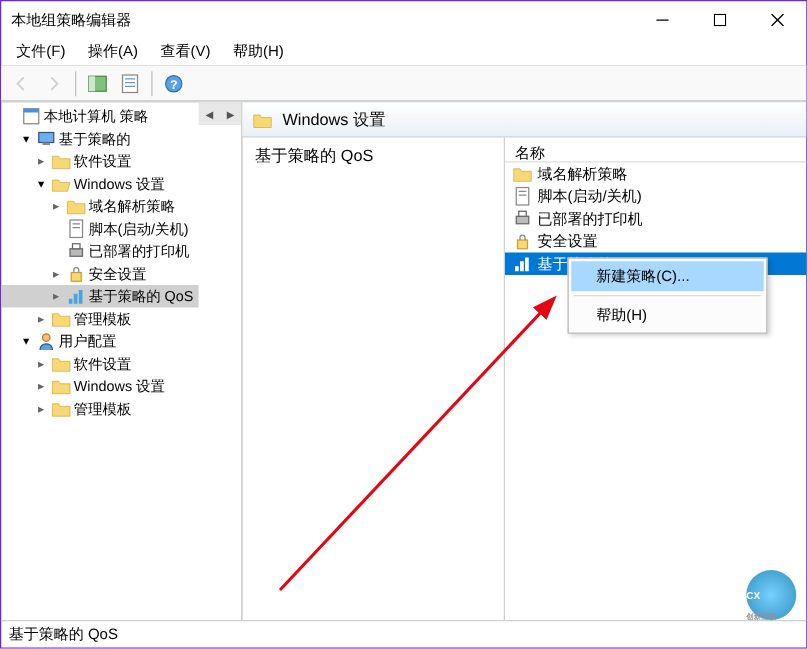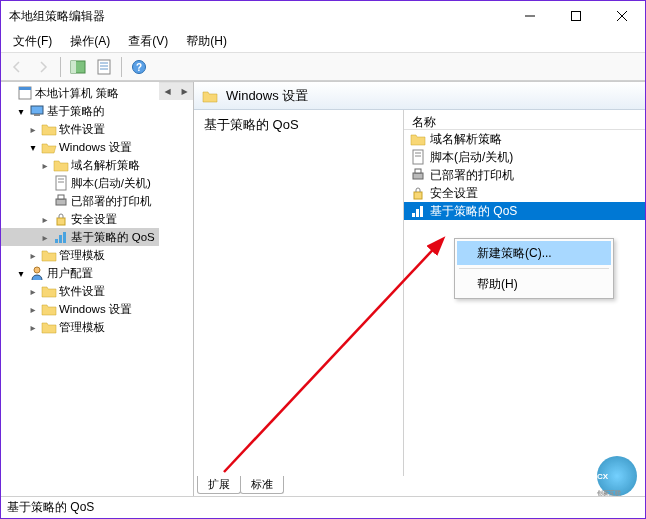--- a/index.html
+++ b/index.html
@@ -387,33 +387,29 @@
             <span class="liicon">
                 <svg width="16" height="16" viewBox="0 0 16 16">
                   <rect x="2" y="10" width="3" height="4" fill="#fff"></rect>
                   <rect x="6" y="6" width="3" height="8" fill="#fff"></rect>
                   <rect x="10" y="3" width="3" height="11" fill="#fff"></rect>
                 </svg>
               </span>
             <span>基于策略的 QoS</span>
           </div>
 
-          <div class="ctxmenu" style="left:50px; top:128px;">
+          <div class="ctxmenu" style="left:50px; top:96px;">
             <div class="ctxitem highlight">新建策略(C)...</div>
             <div class="ctxsep"></div>
             <div class="ctxitem">帮助(H)</div>
           </div>
 
         </div>
       </div>
 
-      <div class="tabstrip">
-        <div class="tab">扩展</div>
-        <div class="tab">标准</div>
-      </div>
 
       <svg class="arrow-overlay" style="left:0; top:0; width:480px; height:430px;">
         <defs>
           <marker id="arrowhead" markerWidth="8" markerHeight="8" refX="6" refY="3" orient="auto">
             <polygon points="0 0, 8 3, 0 6" fill="#e30613"></polygon>
           </marker>
         </defs>
         <line x1="30" y1="390" x2="248" y2="158" stroke="#e30613" stroke-width="2.5" marker-end="url(#arrowhead)"></line>
       </svg>
 

